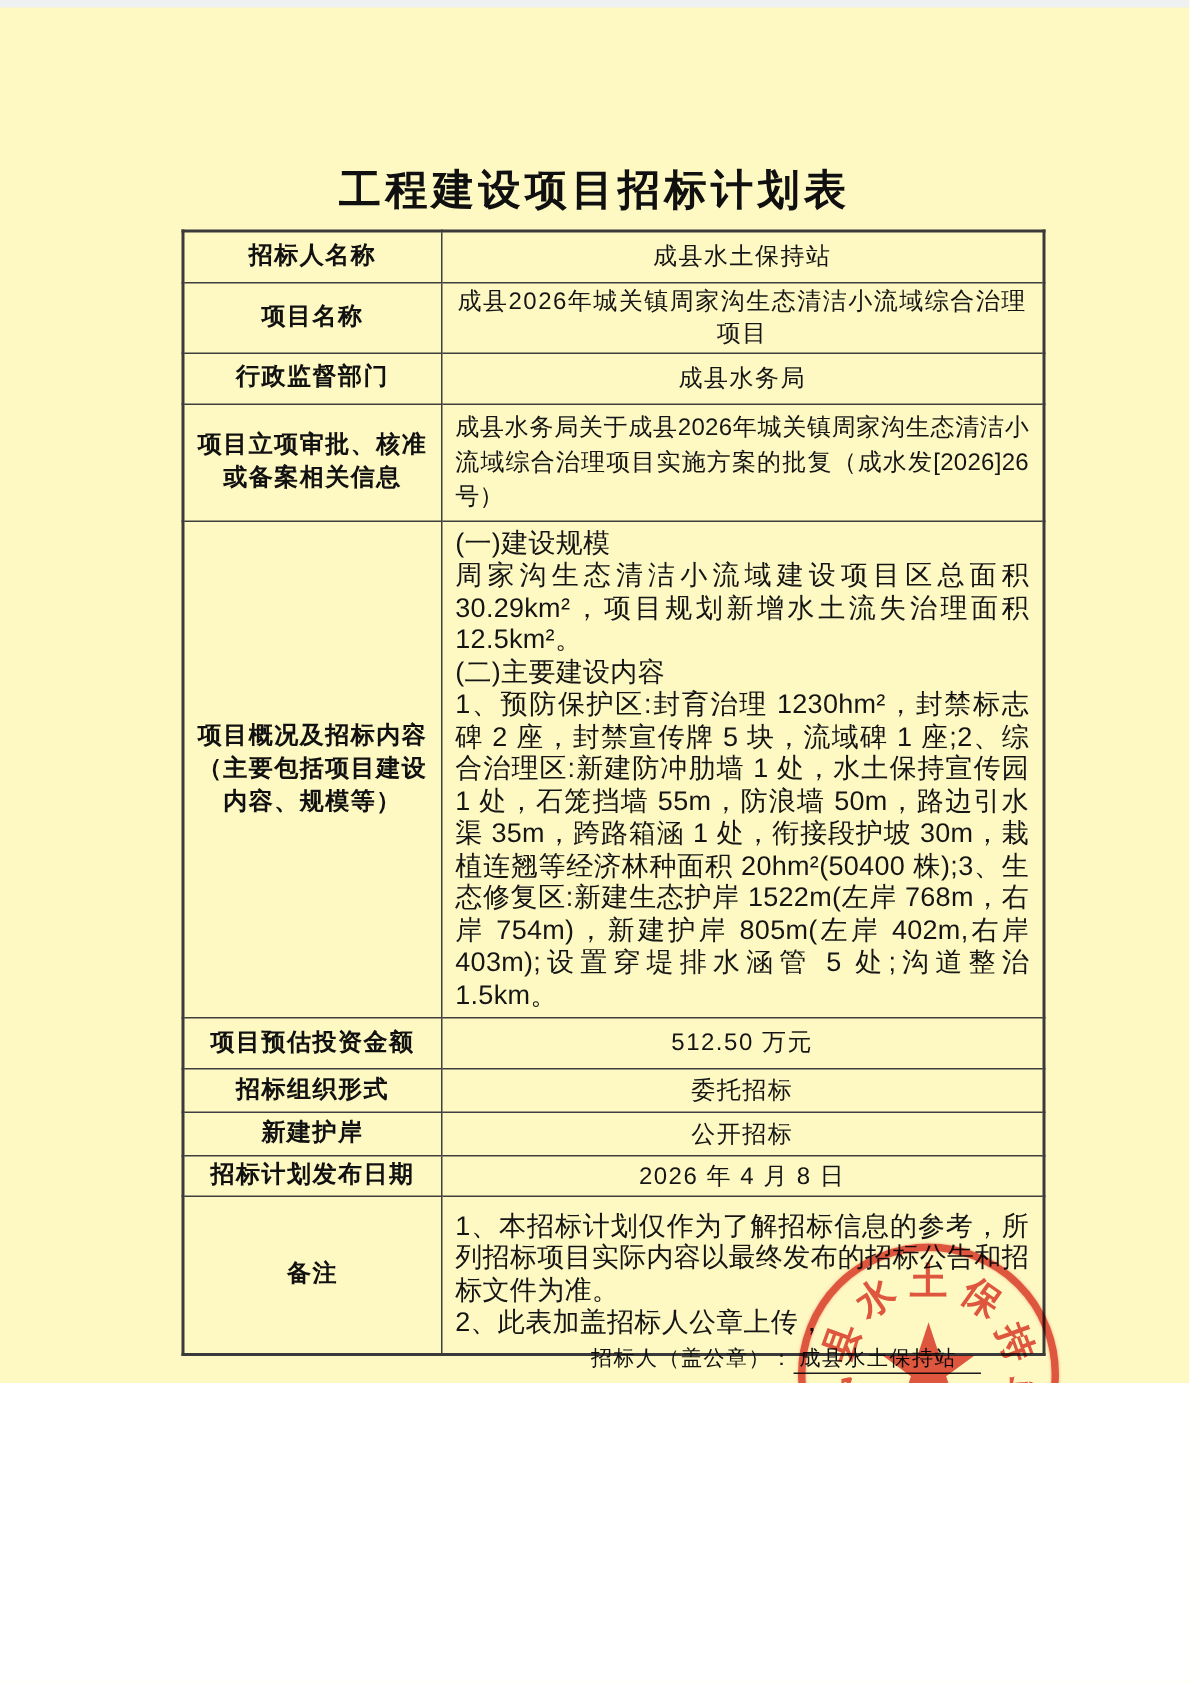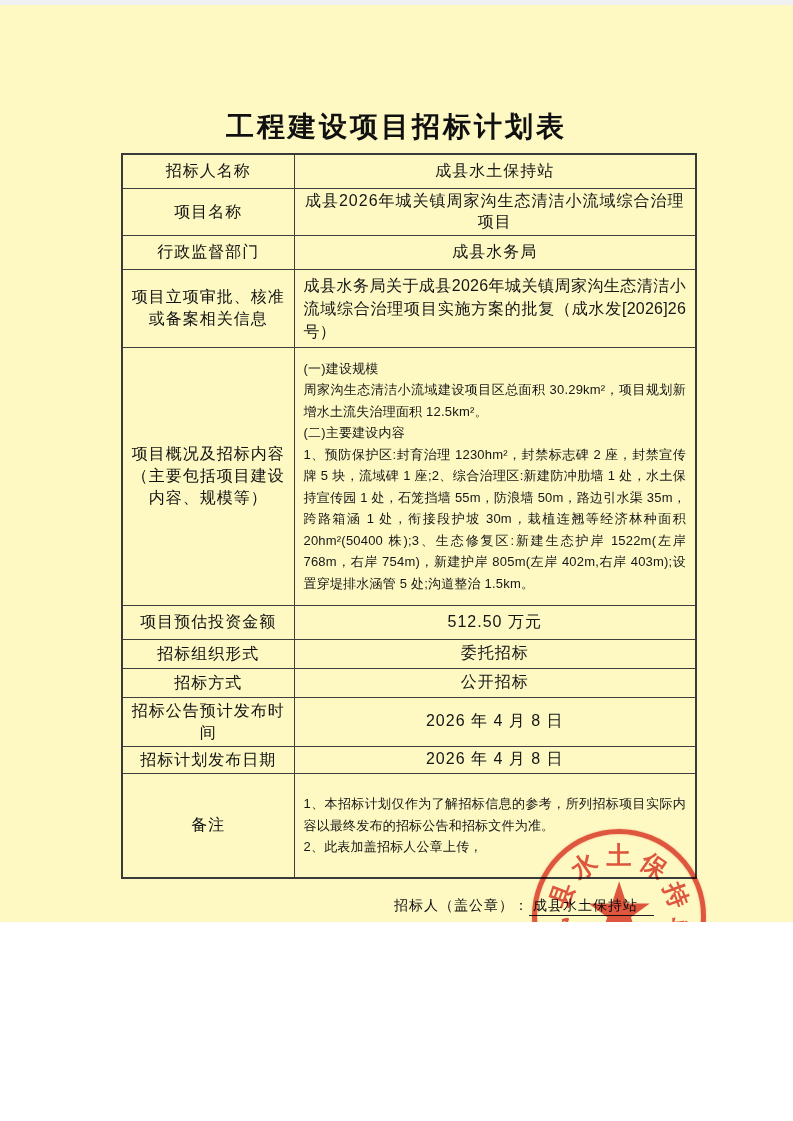--- a/index.html
+++ b/index.html
@@ -31,38 +31,38 @@
   table.main td {
     border:1.5px solid #3f3f3f;
     font-size:16px;
     vertical-align:middle;
     padding:2px 6px;
     box-sizing:border-box;
   }
   td.lbl {
     width:172px;
     text-align:center;
-    font-weight:normal;
+    font-weight:bold;
     letter-spacing:1px;
     line-height:22px;
     color:#111;
   }
   td.val { text-align:center; letter-spacing:1px; }
   td.val.left {
     text-align:justify;
     letter-spacing:0.2px;
     padding:4px 9px;
     line-height:23px;
     margin-top:32px;
   }
   td.val.pre {
     white-space:pre-line;
     text-align:justify;
     letter-spacing:0.2px;
-    font-size:13px;
+    font-size:18px;
     line-height:21.5px;
     padding:4px 9px;
   }
   tr.h34 td { height:34px; }
   tr.h31 td { height:31px; }
   tr.h55 td { height:55px; }
   tr.h258 td { height:258px; }
   tr.h26 td { height:26px; }
   tr.h29 td { height:29px;margin-top:47px; }
   tr.h43 td { height:43px; }
@@ -147,26 +147,22 @@
       </tr>
       <tr class="h34">
         <td class="lbl">项目预估投资金额</td>
         <td class="val">512.50 万元</td>
       </tr>
       <tr class="h29">
         <td class="lbl">招标组织形式</td>
         <td class="val">委托招标</td>
       </tr>
       <tr class="h29">
-        <td class="lbl">招标方式</td>
+        <td class="lbl">新建护岸</td>
         <td class="val">公开招标</td>
-      </tr>
-      <tr class="h43">
-        <td class="lbl">招标公告预计发布时间</td>
-        <td class="val">2026 年 4 月 8 日</td>
       </tr>
       <tr class="h27">
         <td class="lbl">招标计划发布日期</td>
         <td class="val">2026 年 4 月 8 日</td>
       </tr>
       <tr class="h105">
         <td class="lbl">备注</td>
         <td class="val pre">1、本招标计划仅作为了解招标信息的参考，所列招标项目实际内容以最终发布的招标公告和招标文件为准。
 2、此表加盖招标人公章上传，</td>
       </tr>

